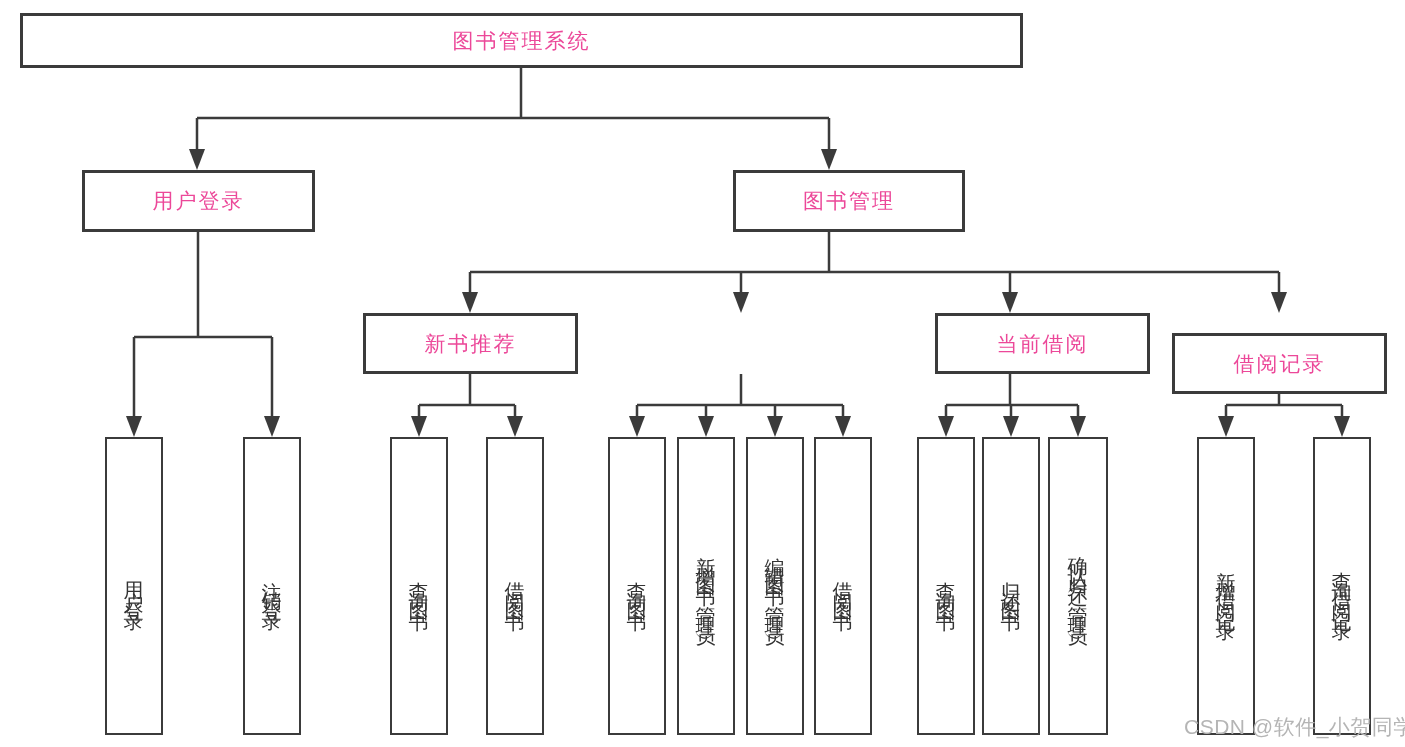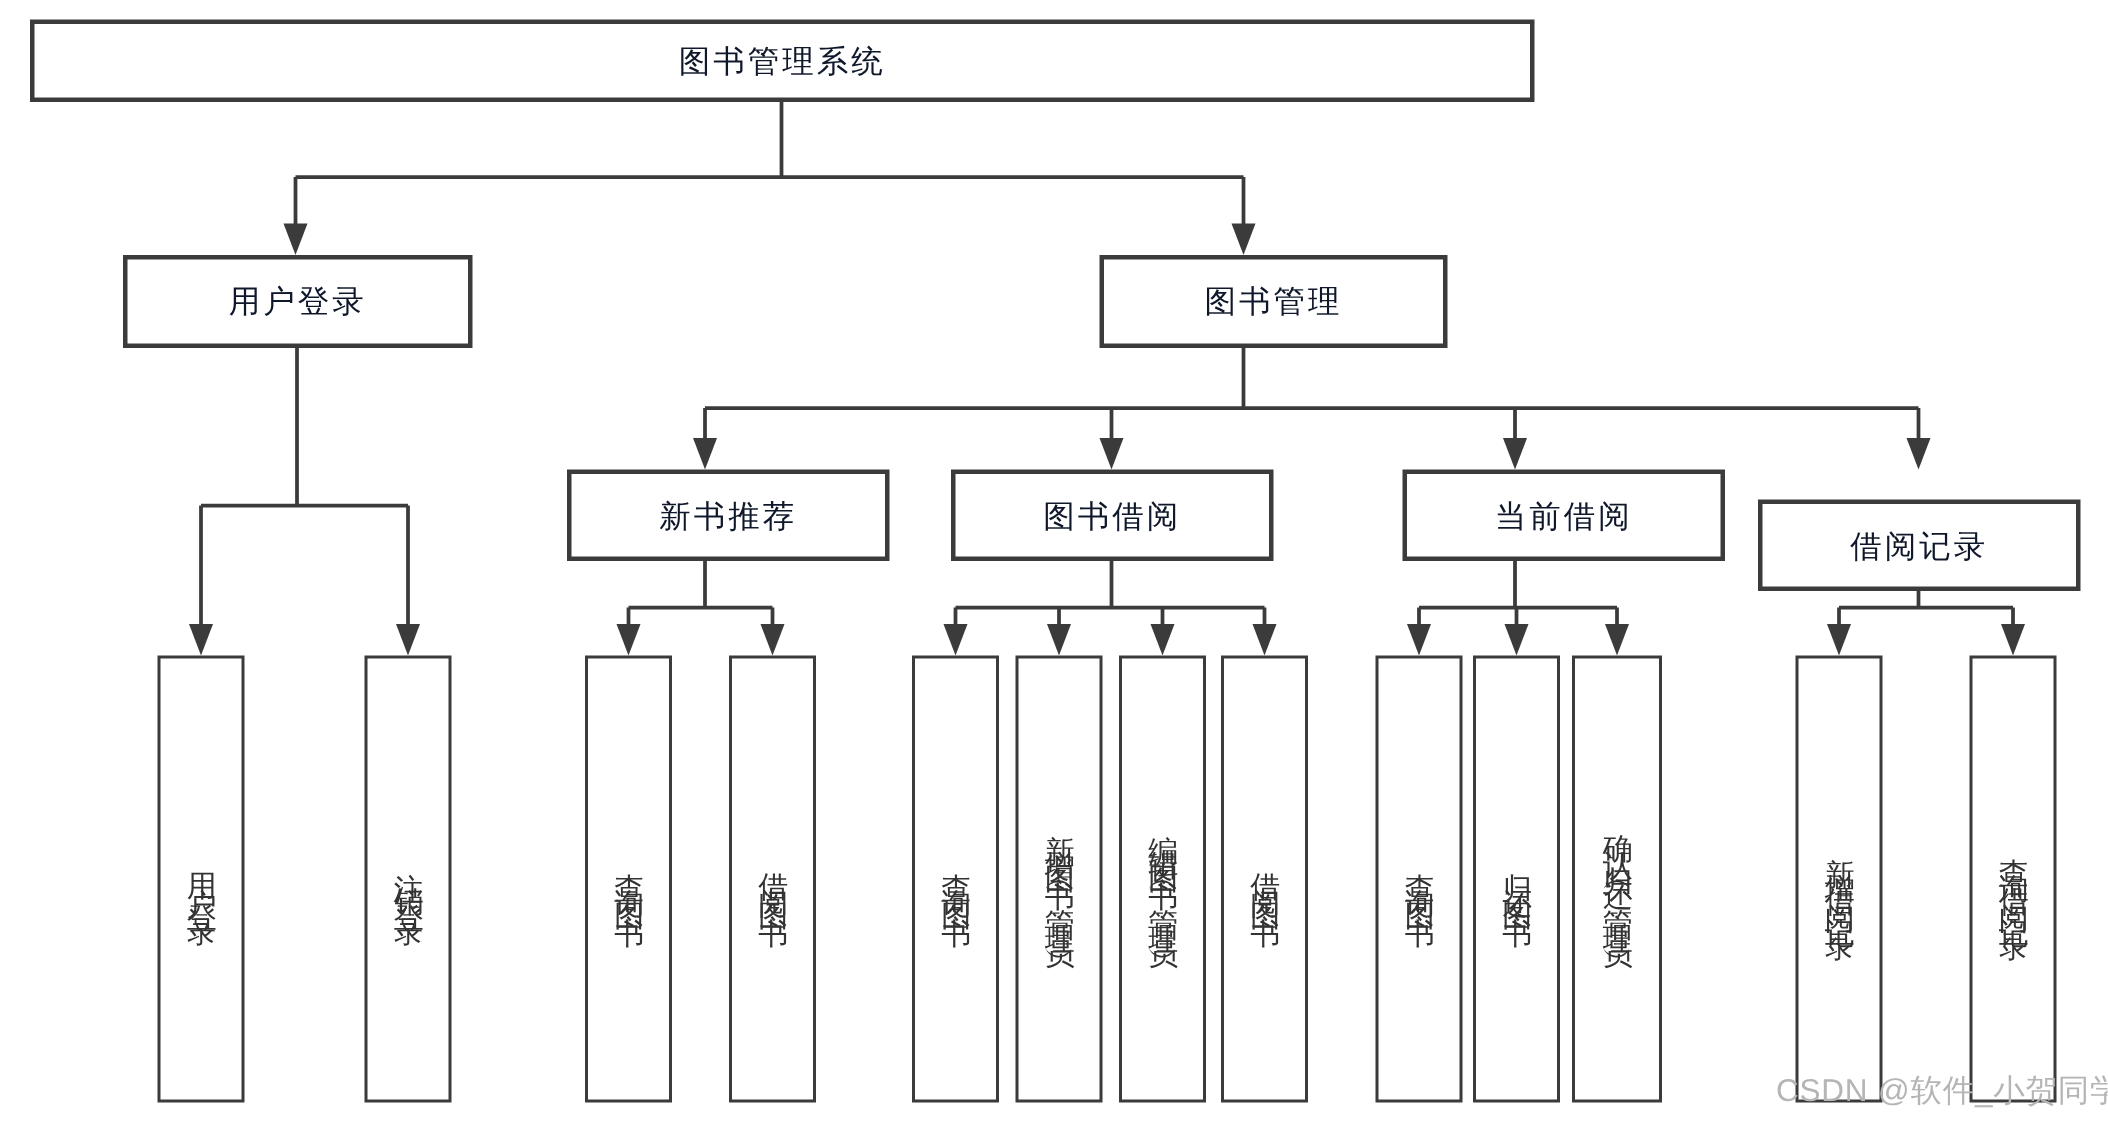--- a/index.html
+++ b/index.html
@@ -8,21 +8,21 @@
     font-family:"Liberation Sans","DejaVu Sans",sans-serif;
     color:#333333;
   }
   .stage{position:absolute;left:0;top:0;width:1405px;height:747px;}
   svg.wires{position:absolute;left:0;top:0;pointer-events:none;}
   .box{
     position:absolute;box-sizing:border-box;background:#ffffff;
     display:flex;align-items:center;justify-content:center;
   }
   .hbox{border:3px solid #3b3b3b;}
-  .hbox span{font-size:21px;letter-spacing:2px;color:#0f172a;white-space:nowrap;}
+  .hbox span{font-size:21px;letter-spacing:2px;color:#ec4899;white-space:nowrap;}
   .leaf{border:2.5px solid #3b3b3b;}
   .leaf span{
     writing-mode:vertical-rl;text-orientation:mixed;
     font-size:20px;letter-spacing:10px;line-height:1;color:#333333;
   }
   .watermark{
     position:absolute;left:1184px;top:713px;z-index:5;
     font-size:21px;letter-spacing:0.5px;white-space:nowrap;
   }
 </style>
@@ -68,25 +68,22 @@
     <span>图书管理系统</span>
   </div>
 
   <div class="box hbox" style="left:82px;top:170px;width:233px;height:62px;">
     <span>用户登录</span>
   </div>
   <div class="box hbox" style="left:713px;top:170px;width:232px;height:62px;margin-left:20px;">
     <span>图书管理</span>
   </div>
 
-  <div class="box hbox" style="left:363px;top:313px;width:215px;height:61px;margin-left:15px;">
+  <div class="box hbox" style="left:363px;top:313px;width:215px;height:61px;">
     <span>新书推荐</span>
-  </div>
-  <div class="box hbox" style="left:634px;top:313px;width:215px;height:61px;">
-    <span>图书借阅</span>
   </div>
   <div class="box hbox" style="left:903px;top:313px;width:215px;height:61px;margin-left:32px;">
     <span>当前借阅</span>
   </div>
   <div class="box hbox" style="left:1172px;top:313px;width:215px;height:61px;margin-top:20px;">
     <span>借阅记录</span>
   </div>
 
   <div class="box leaf" style="left:105px;top:437px;width:58px;height:298px;">
     <span>用户登录</span>

